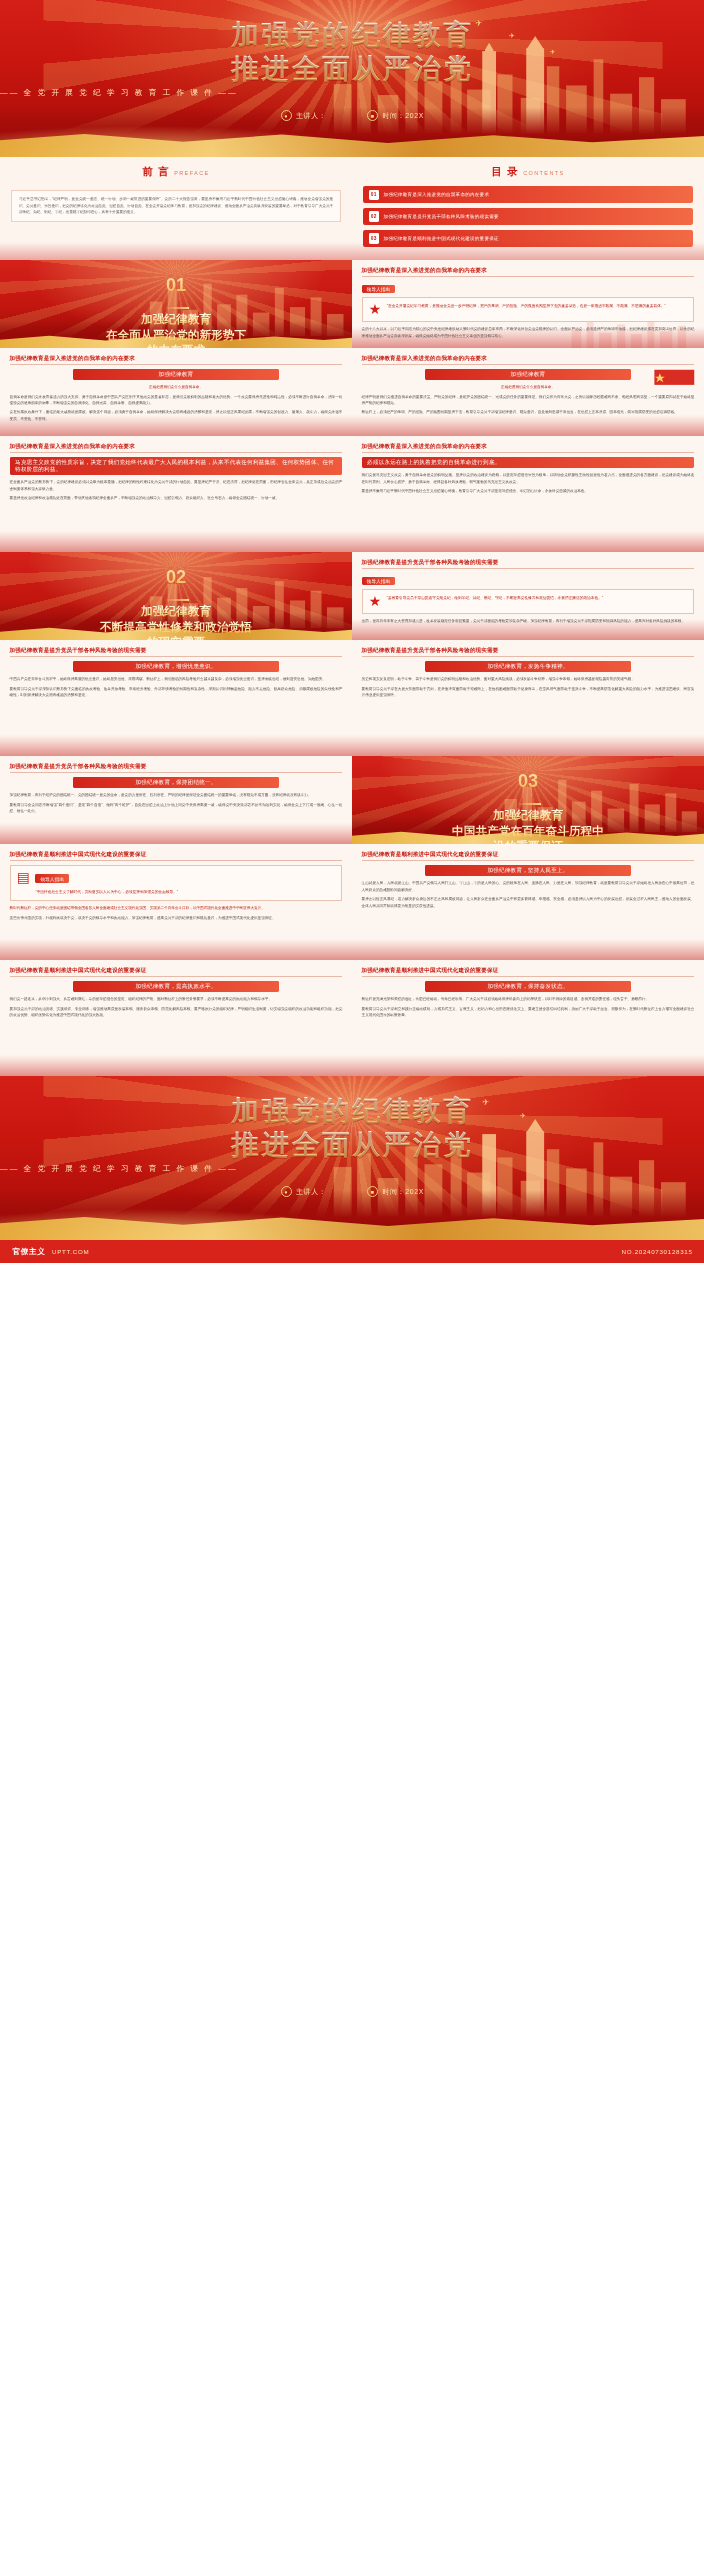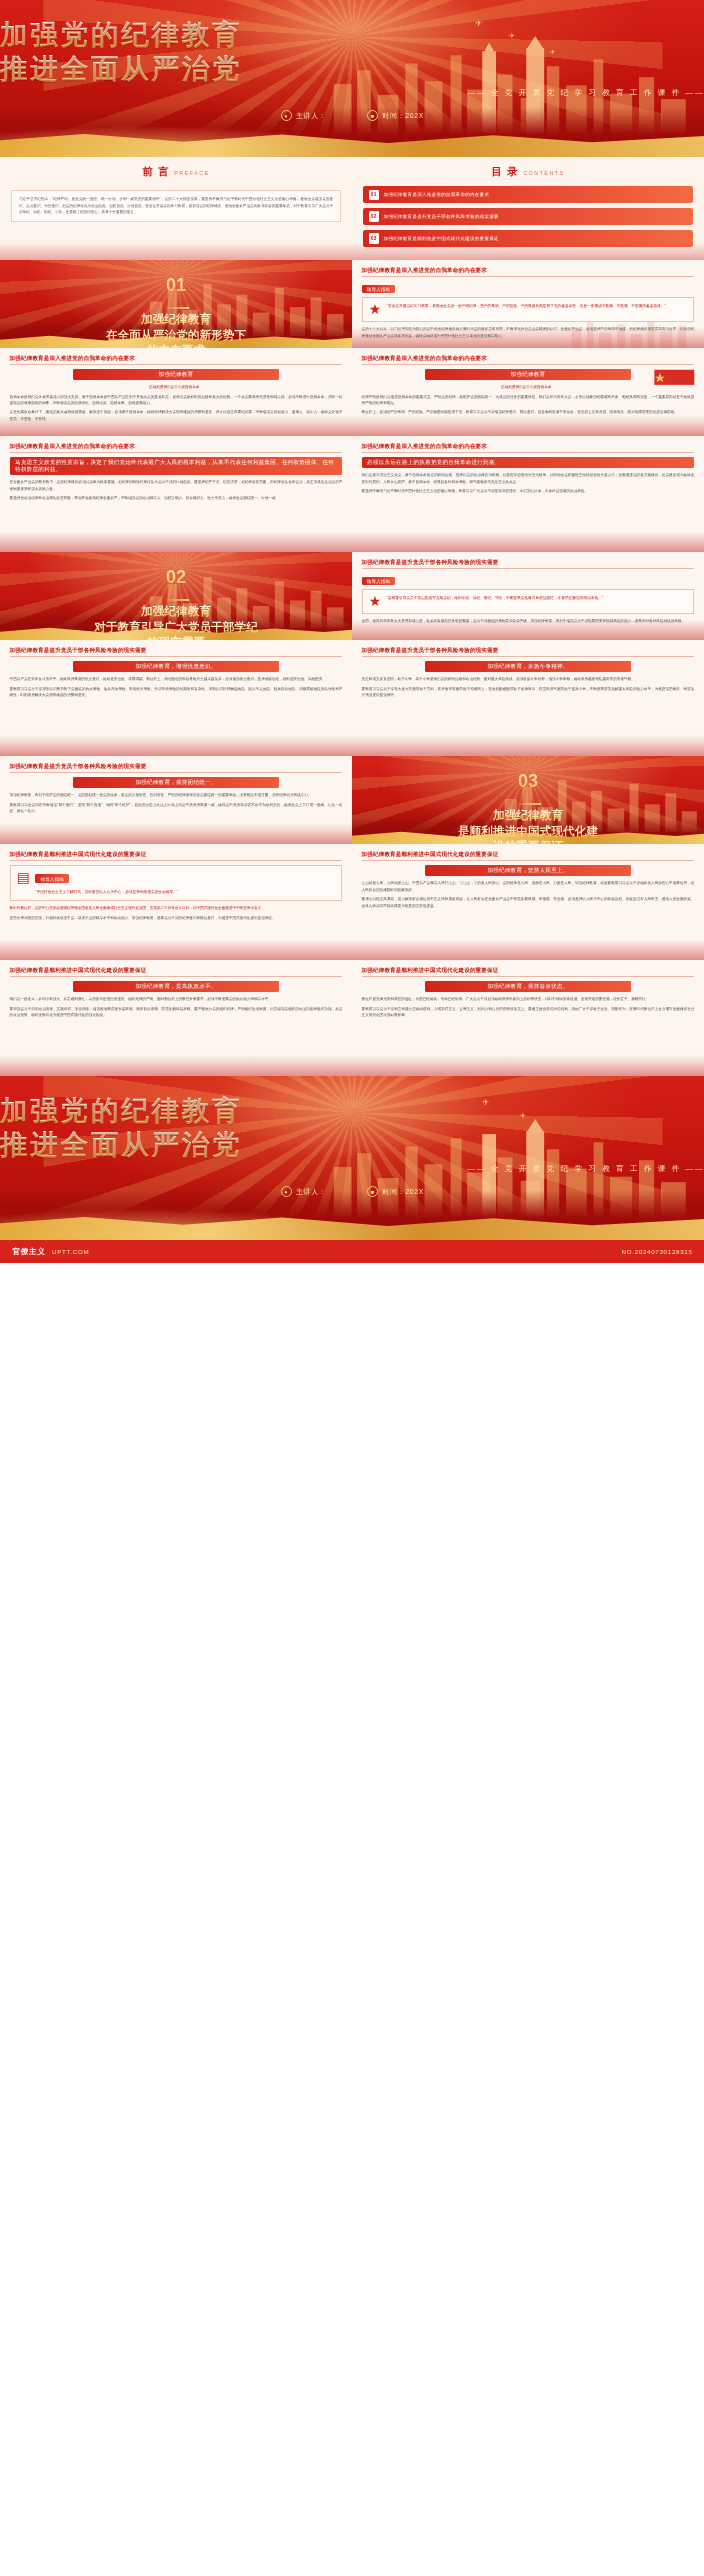--- a/index.html
+++ b/index.html
@@ -37,30 +37,30 @@
       radial-gradient(60% 120% at 20% 110%, #ffd27a 0%, rgba(255,210,122,0) 60%),
       linear-gradient(180deg, rgba(180,12,10,0) 0%, #a10c09 55%, #7d0605 100%);
   }
   .cover-wave::after{
     content:""; position:absolute; left:0; bottom:0; width:100%; height:32px;
     background: linear-gradient(90deg,#e8ae3c,#f6d177 30%,#d9962c 60%,#f3c964 100%);
     clip-path: polygon(0 48%,12% 28%,26% 52%,40% 30%,55% 56%,70% 32%,84% 54%,100% 34%,100% 100%,0 100%);
     opacity:.95;
   }
   .cover-title{
-    position:absolute; left:0; right:0; top:18px; text-align:left; z-index:5;
+    position:absolute; left:0; right:0; top:18px; text-align:center; z-index:5;
   }
   .cover-title .l1, .cover-title .l2{
     font-size:27.5px; font-weight:bold; letter-spacing:2.8px; line-height:1.25;
     background: linear-gradient(180deg,#fffdf4 0%,#ffe9a8 45%,#f0bf55 100%);
     -webkit-background-clip:text; background-clip:text; color:transparent;
     text-shadow: 0 1.4px 0 rgba(120,8,6,.35);
   }
   .cover-sub{
-    position:absolute; left:0; right:0; top:88px; text-align:right; z-index:5;
+    position:absolute; left:0; right:0; top:88px; text-align:left; z-index:5;
     color:#ffe9bd; font-size:7.6px; letter-spacing:2.1px;
   }
   .cover-meta{
     position:absolute; left:0; right:0; top:110px; z-index:5;
     display:flex; justify-content:center; gap:41px; color:#ffe2ad; font-size:6.9px; letter-spacing:0.7px;
   }
   .cover-meta .chip{ display:flex; align-items:center; gap:4.1px; }
   .circle-ico{
     width:11px;height:11px;border-radius:50%;border:0.7px solid #f0c778; display:inline-flex;
     align-items:center;justify-content:center;font-size:5.5px;color:#ffd98c;
@@ -348,21 +348,21 @@
       <div class="body-text">我们党是马克思主义政党，勇于自我革命是党的鲜明品格。坚持以党的政治建设为统领，以坚定理想信念宗旨为根基，以调动全党积极性主动性创造性为着力点，全面推进党的各方面建设，把党建设成为始终走在时代前列、人民衷心拥护、勇于自我革命、经得起各种风浪考验、朝气蓬勃的马克思主义执政党。</div>
       <div class="body-text" style="margin-top:3.4px;">要坚持不懈用习近平新时代中国特色社会主义思想凝心铸魂，教育引导广大党员干部坚定理想信念、牢记初心使命，永葆对党忠诚的政治本色。</div>
     </div>
   </div>
 
   <div class="row2">
     <div class="half section">
       <div class="num">02</div>
       <div class="line-deco"><span></span></div>
       <div class="stitle">加强纪律教育</div>
-      <div class="stitle">对于教育引导广大党员干部学纪</div>
+      <div class="stitle">不断提高党性修养和政治觉悟</div>
       <div class="stitle">的现实需要</div>
 
       <svg class="city" viewBox="0 0 300 90" preserveAspectRatio="none">
         <g fill="#ffca84" opacity="0.45">
           <rect x="10" y="44" width="18" height="46"></rect>
             <rect x="36" y="26" width="14" height="64"></rect>
           <rect x="58" y="54" width="22" height="36"></rect>
             <rect x="88" y="16" width="12" height="74"></rect>
           <rect x="108" y="46" width="20" height="44"></rect>
             <rect x="136" y="32" width="16" height="58"></rect>
@@ -406,21 +406,21 @@
     <div class="half light">
       <div class="slide-head">加强纪律教育是提升党员干部各种风险考验的现实需要</div>
       <div class="redband center">加强纪律教育，保持团结统一。</div>
       <div class="body-text">加强纪律教育，有利于维护党的团结统一。党的团结统一是党的生命，是党的力量所在、胜利所在。严明的纪律是保证全党团结统一的重要基础，没有规矩不成方圆，没有纪律就没有战斗力。</div>
       <div class="body-text" style="margin-top:3.4px;">要教育引导全党同志不断增强"四个意识"、坚定"四个自信"、做到"两个维护"，自觉在思想上政治上行动上同党中央保持高度一致，确保党中央决策部署不折不扣落到实处，确保全党上下拧成一股绳、心往一处想、劲往一处使。</div>
     </div>
     <div class="half section">
       <div class="num">03</div>
       <div class="line-deco"><span></span></div>
       <div class="stitle">加强纪律教育</div>
-      <div class="stitle">是顺利推进中国式现代化建</div>
+      <div class="stitle">中国共产党在百年奋斗历程中</div>
       <div class="stitle">设的重要保证</div>
 
       <svg class="city" viewBox="0 0 300 90" preserveAspectRatio="none">
         <g fill="#ffca84" opacity="0.45">
           <rect x="14" y="42" width="18" height="48"></rect>
             <rect x="40" y="24" width="14" height="66"></rect>
           <rect x="62" y="54" width="22" height="36"></rect>
             <rect x="92" y="14" width="12" height="76"></rect>
           <rect x="112" y="46" width="20" height="44"></rect>
             <rect x="140" y="30" width="16" height="60"></rect>

